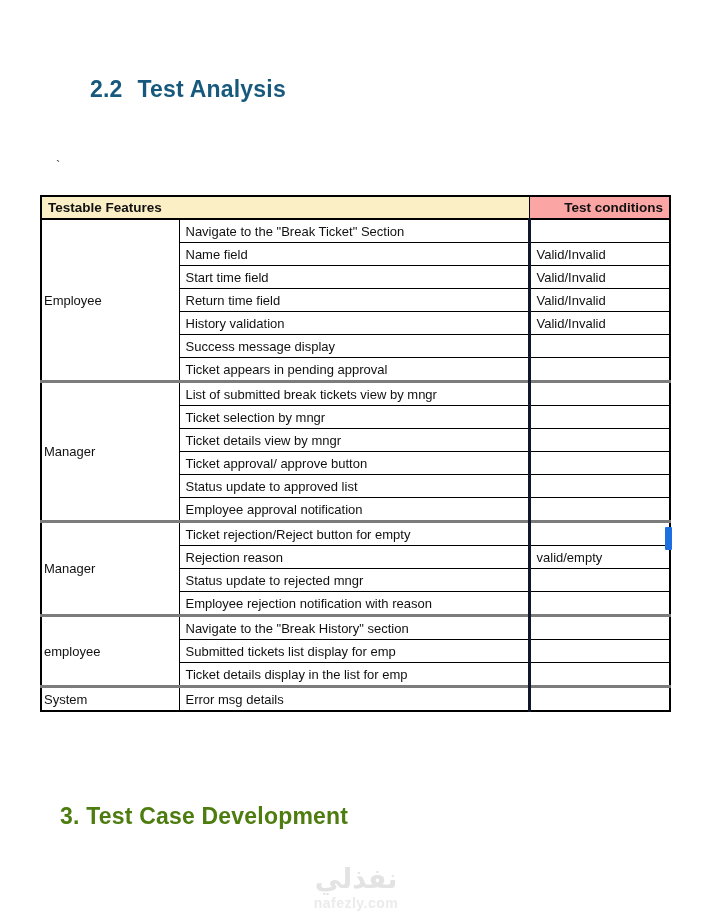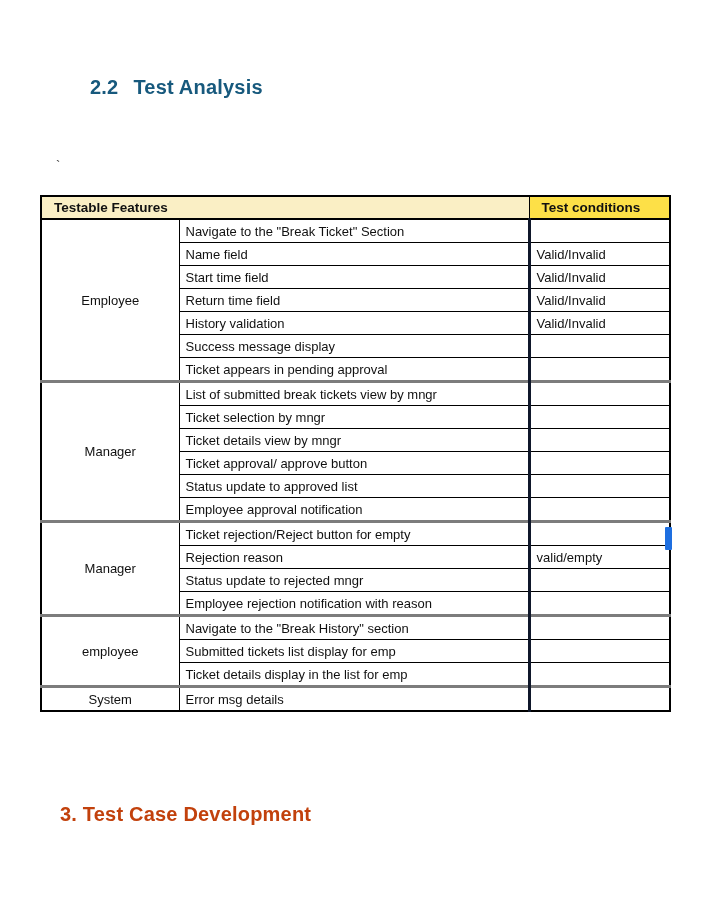--- a/index.html
+++ b/index.html
@@ -11,21 +11,21 @@
   .page {
     position: relative;
     width: 712px;
     height: 921px;
     background: #ffffff;
     overflow: hidden;
   }
   .heading {
     position: absolute;
     color: #17597D;
-    font-size: 20px;
+    font-size: 23px;
     font-weight: 600;
     letter-spacing: 0.2px;
     white-space: nowrap;
   }
   .heading-22 { left: 90px; top: 76px; }
   .heading-22 .h-num { display: inline-block; margin-right: 15px; }
   .heading-3 { left: 60px; top: 803px; }
   .stray-mark {
     position: absolute;
     left: 56px;
@@ -43,33 +43,33 @@
     border: 2px solid #000000;
     font-size: 13px;
     color: #111111;
   }
   table.features th {
     background: #FAEFC5;
     text-align: left;
     font-size: 13.5px;
     font-weight: bold;
     height: 19px;
-    padding: 1px 12px;
+    padding: 1px 6px;
     border-bottom: 2px solid #000000;
   }
   table.features th.th-conditions { border-left: 1px solid #000000; }
   table.features td {
     height: 22px;
     padding: 0 6px;
     border-top: 1px solid #000000;
     overflow: hidden;
     white-space: nowrap;
   }
   table.features td.group-cell {
-    text-align: center;
+    text-align: left;
     vertical-align: middle;
     padding: 0 2px;
   }
   table.features td.feature-cell { border-left: 1px solid #000000; }
   table.features td.condition-cell { border-left: 3px solid #0f172a; }
   table.features tr.section-start td { border-top: 3px solid #7C7C7C; }
   .selection-bar {
     position: absolute;
     left: 665px;
     top: 527px;
@@ -113,21 +113,21 @@
 
   <table class="features">
     <colgroup>
       <col style="width:138px">
       <col style="width:350px">
       <col style="width:141px">
     </colgroup>
     <thead>
       <tr>
         <th colspan="2" style="background: rgb(250, 239, 197);">Testable Features</th>
-        <th class="th-conditions" style="background: #fde047;">Test conditions</th>
+        <th class="th-conditions" style="background: #fca5a5; text-align: right;">Test conditions</th>
       </tr>
     </thead>
     <tbody id="table-body">
         <tr>
           <td class="group-cell" rowspan="7">Employee</td>
           <td class="feature-cell">Navigate to the "Break Ticket" Section</td>
           <td class="condition-cell"></td>
         </tr>
         <tr>
           <td class="feature-cell">Name field</td>
@@ -211,18 +211,22 @@
         <tr class="section-start">
           <td class="group-cell" rowspan="1">System</td>
           <td class="feature-cell">Error msg details</td>
           <td class="condition-cell"></td>
         </tr>
       </tbody>
   </table>
 
   <div class="selection-bar" style="background: rgb(30, 111, 224);"></div>
 
-  <div class="heading heading-3" style="color: #c2410c;">
+  <div class="heading heading-3" style="color: #4d7c0f;">
     <span>3. Test Case Development</span>
   </div>
 
+  <div class="watermark">
+    <div class="wm-arabic">نفذلي</div>
+    <div class="wm-domain">nafezly.com</div>
+  </div>
 
 </div>
 
 </body></html>

